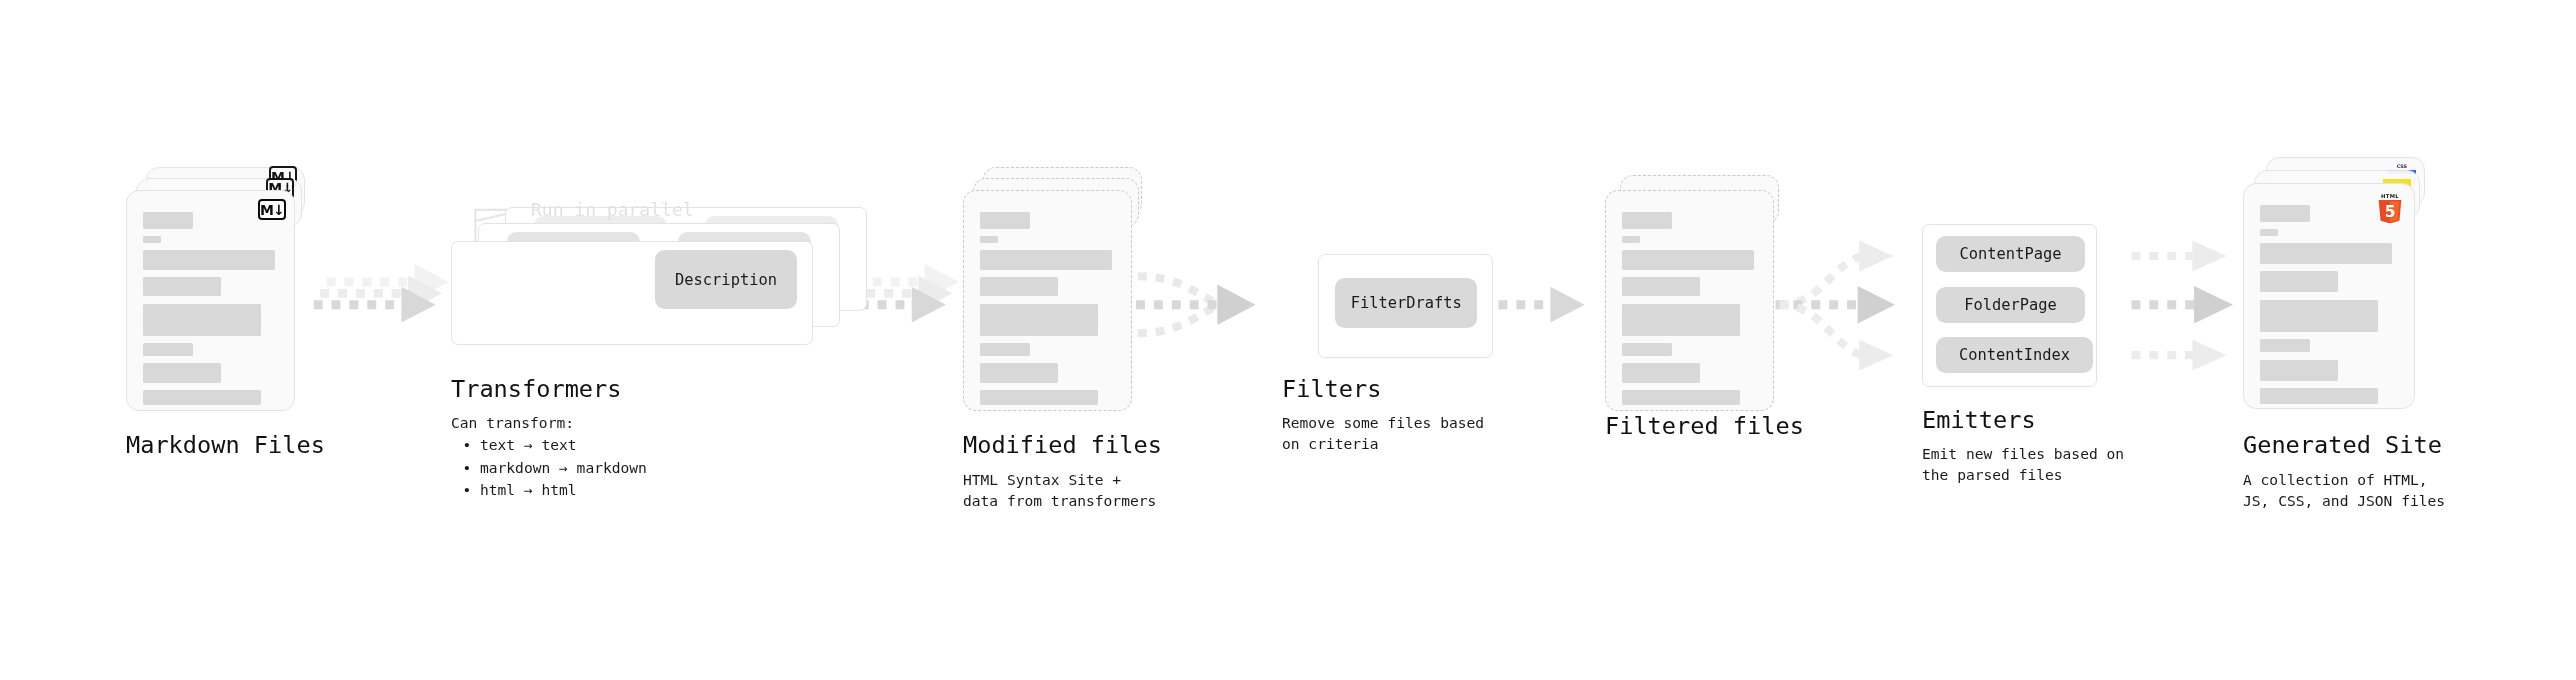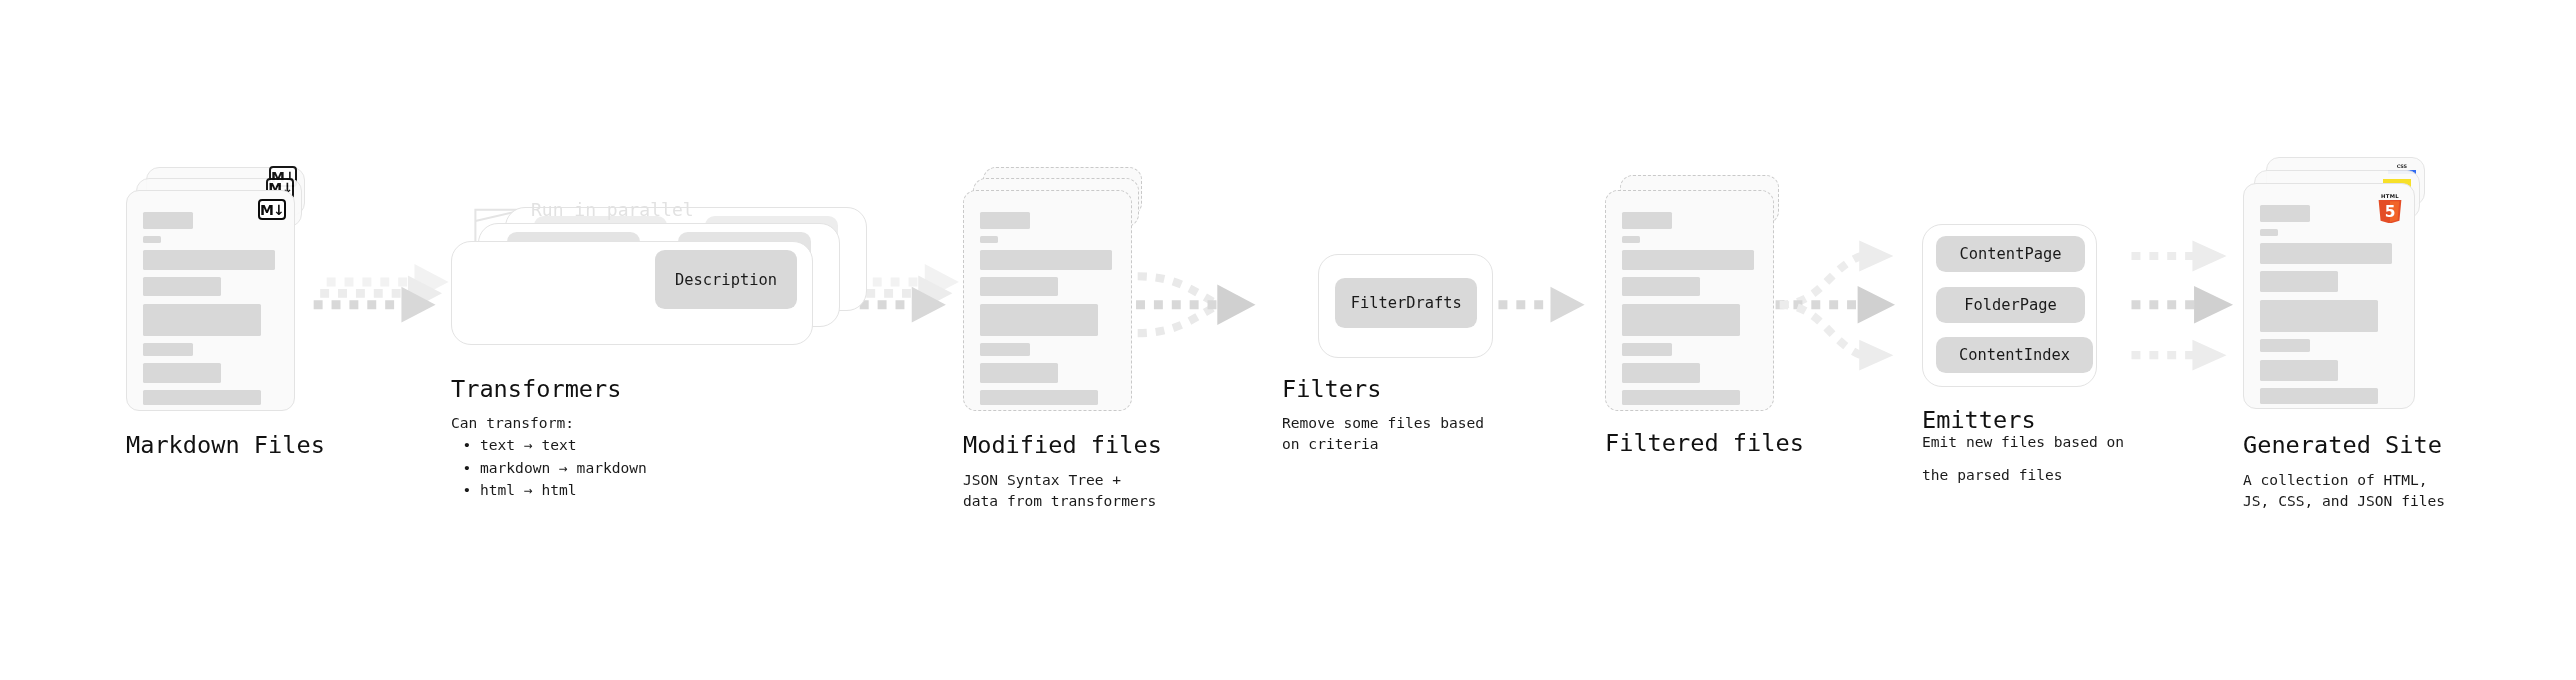--- a/index.html
+++ b/index.html
@@ -59,21 +59,21 @@
   .css-badge .css-word{
     font-family:"DejaVu Sans","Liberation Sans",sans-serif;
     font-size:4.9px;font-weight:700;color:#1a1a1a;line-height:1;
   }
   .css-badge .css-bar{width:28px;height:4.1px;background:#2965f1;margin-top:1.6px;}
 
   
   .stagebox{
     position:absolute;
     border:1.6px solid #e3e3e3;
-    border-radius:20px;
+    border-radius:7px;
     background:#ffffff;
     box-sizing:border-box;
   }
   .chip{
     position:absolute;
     background:#d9d9d9;
     border-radius:9.8px;
     display:flex;align-items:center;justify-content:center;
     font-family:"DejaVu Sans Mono","Liberation Mono",monospace;
     font-size:15.4px;color:#1a1a1a;
@@ -263,21 +263,21 @@
           <div class="bar" style="width:78px;height:19.5px;"></div>
           <div class="bar" style="width:118px;height:32px;"></div>
           <div class="bar" style="width:50px;height:13px;"></div>
           <div class="bar" style="width:78px;height:19.5px;"></div>
           <div class="bar" style="width:118px;height:15.4px;"></div>
         </div>
       </div>
     </div>
   </div>
   <div class="title" style="left:963px;top:431px;">Modified files</div>
-  <div class="desc" style="left:963px;top:470px;">JSON Syntax Tree +</div>
+  <div class="desc" style="left:963px;top:470px;">HTML Syntax Site +</div>
   <div class="desc" style="left:963px;top:491px;">data from transformers</div>
 
   <div class="node" style="left:1282px;top:254px;">
     <div class="stagebox" style="left:0;top:0;width:175px;height:104px;margin-left:36px;">
       <div class="chip" style="left:16.3px;top:23px;width:142px;height:50px;">FilterDrafts</div>
     </div>
   </div>
   <div class="title" style="left:1282px;top:375px;">Filters</div>
   <div class="desc" style="left:1282px;top:413px;">Remove some files based</div>
   <div class="desc" style="left:1282px;top:434px;">on criteria</div>
@@ -292,31 +292,31 @@
           <div class="bar" style="width:132px;height:19.5px;"></div>
           <div class="bar" style="width:78px;height:19.5px;"></div>
           <div class="bar" style="width:118px;height:32px;"></div>
           <div class="bar" style="width:50px;height:13px;"></div>
           <div class="bar" style="width:78px;height:19.5px;"></div>
           <div class="bar" style="width:118px;height:15.4px;"></div>
         </div>
       </div>
     </div>
   </div>
-  <div class="title" style="left:1605px;top:429px;">Filtered files</div>
+  <div class="title" style="left:1605px;top:412px;">Filtered files</div>
 
   <div class="node" style="left:1922px;top:224px;">
     <div class="stagebox" style="left:0;top:0;width:175px;height:163px;">
       <div class="chip" style="left:13px;top:11.4px;width:149px;height:36px;">ContentPage</div>
       <div class="chip" style="left:13px;top:62px;width:149px;height:36px;">FolderPage</div>
       <div class="chip" style="left:13px;top:112px;width:157px;height:36px;">ContentIndex</div>
     </div>
   </div>
   <div class="title" style="left:1922px;top:406px;">Emitters</div>
-  <div class="desc" style="left:1922px;top:432px;">Emit new files based on</div>
+  <div class="desc" style="left:1922px;top:444px;">Emit new files based on</div>
   <div class="desc" style="left:1922px;top:465px;">the parsed files</div>
 
   <div class="node" style="left:2243px;top:157px;">
     <div class="docstack" style="width:211px;height:260px;">
 
       <div class="doccard back2" style="left:23px;top:0px;width:159px;height:49px;">
         <div class="css-badge" style="right:8.1px;top:3.3px;">
           <span class="css-word">CSS</span>
           <span class="css-bar"></span>
         </div>

